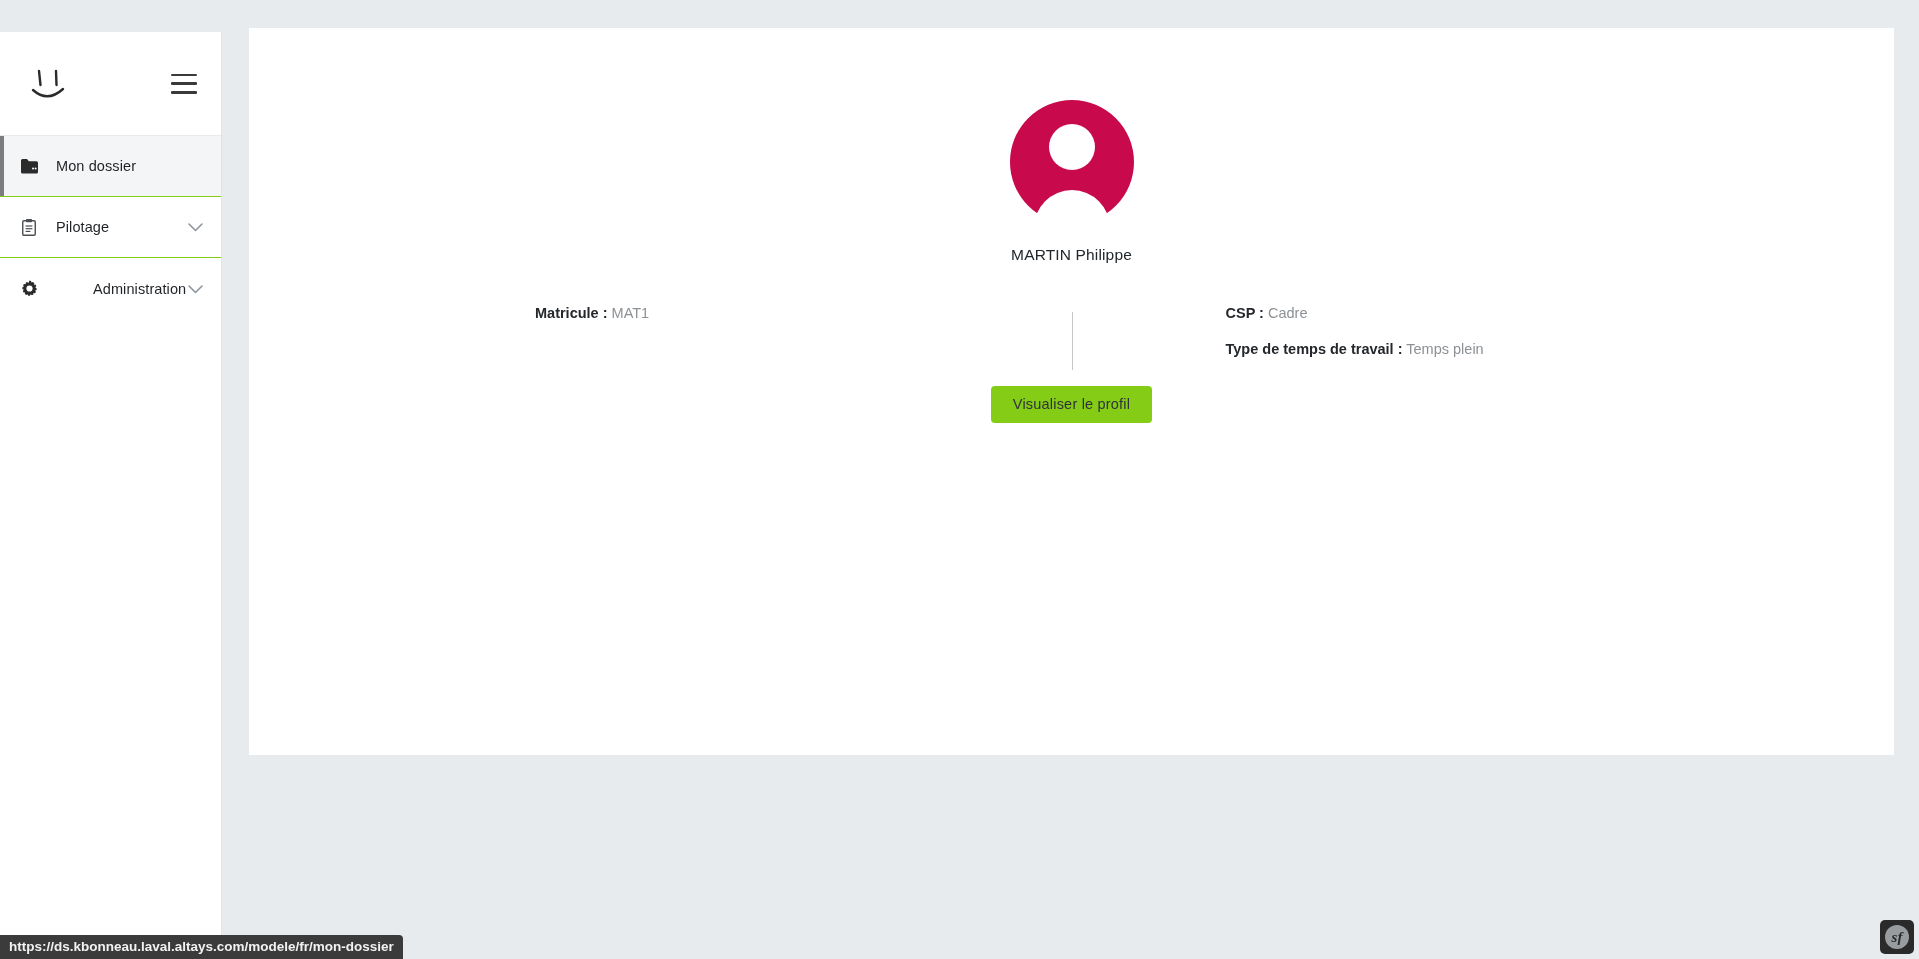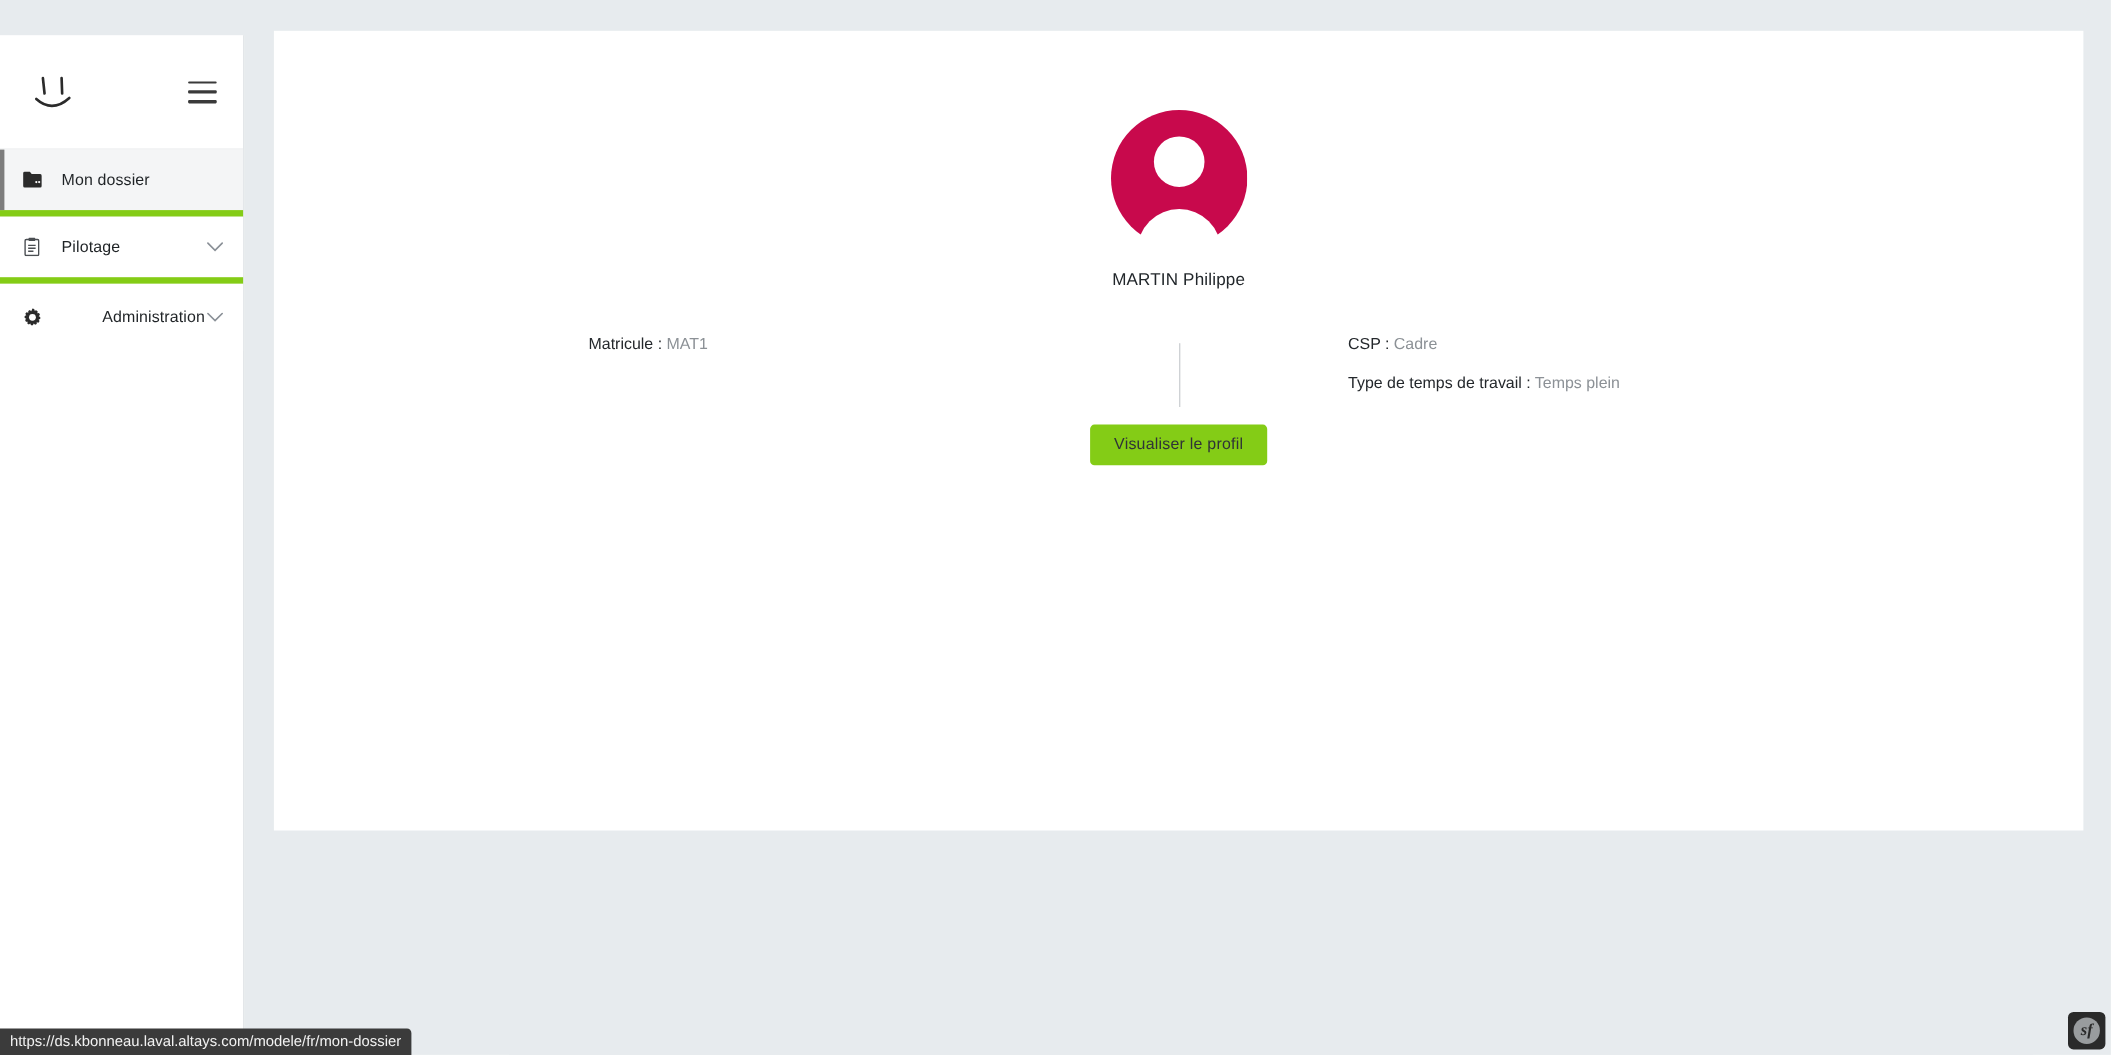--- a/index.html
+++ b/index.html
@@ -47,21 +47,21 @@
     display: block; height: 2.6px; width: 100%;
     background: #3a3a3a; border-radius: 1px;
   }
 
   .nav-item {
     position: relative;
     height: 61px;
     display: flex;
     align-items: center;
     padding-left: 16px;
-    border-bottom: 6px solid #84cc16;
+    border-bottom: 1px solid #84cc16;
     cursor: pointer;
     background: #ffffff;
   }
   .nav-item.no-border { border-bottom: none; gap: 37px; }
   .nav-item.active {
     background: #f4f5f6;
   }
   .nav-item.active::before {
     content: "";
     position: absolute;
@@ -130,21 +130,21 @@
     background: #c4c8cb;
   }
   .info-row {
     font-size: 14.5px;
     line-height: 1;
     margin-bottom: 21px;
     color: #8c9196;
     white-space: nowrap;
   }
   .info-row .info-label {
-    font-weight: normal;
+    font-weight: bold;
     color: #24282c;
   }
 
   #view-profile-wrap {
     margin-top: 9px;
     text-align: center;
   }
   #view-profile-button {
     display: inline-block;
     background: #84cc16;
@@ -162,20 +162,21 @@
   #status-url {
     position: absolute;
     left: 0; bottom: 0;
     background: #3b3b3b;
     color: #f2f2f2;
     font-size: 13.5px;
     padding: 4px 9px 5px 9px;
     border-top-right-radius: 4px;
     font-family: "Liberation Sans", sans-serif;
     white-space: nowrap;
+    font-weight: bold;
   }
 
   
   #sf-toolbar {
     position: absolute;
     right: 5px; bottom: 5px;
     width: 34px; height: 34px;
     background: #2a2a2a;
     border-radius: 5px;
     display: flex;

